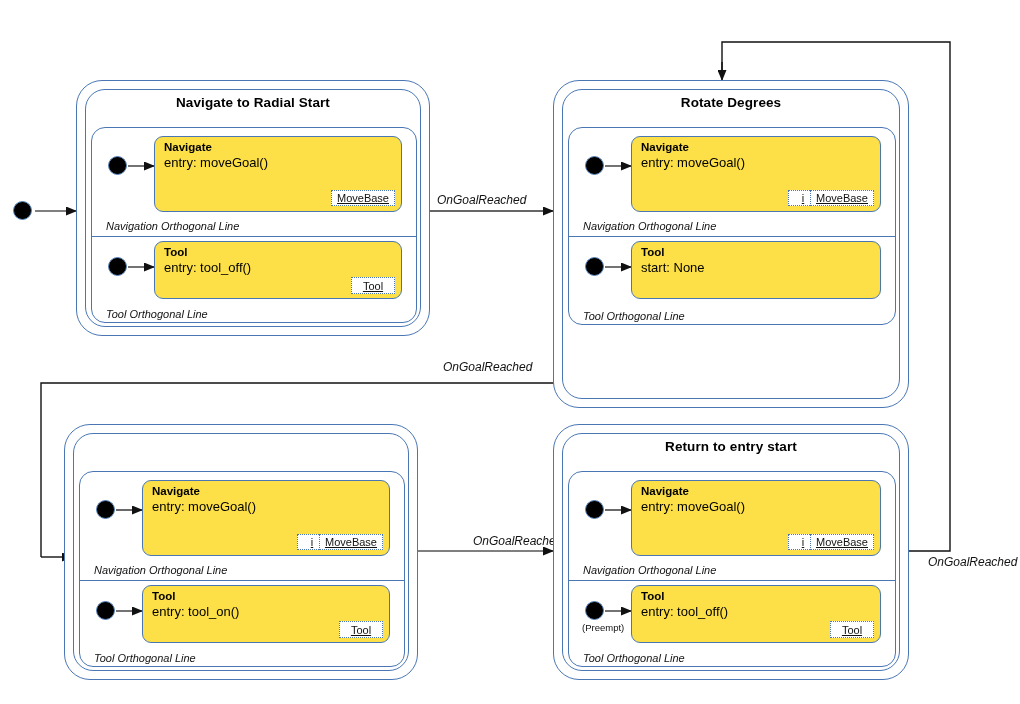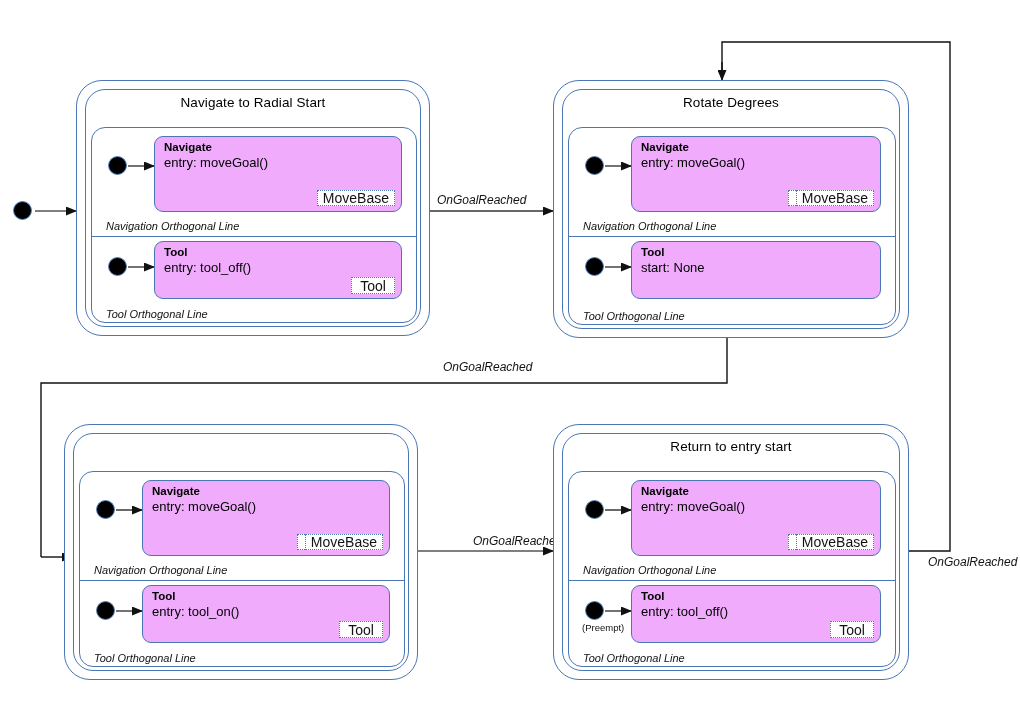--- a/index.html
+++ b/index.html
@@ -7,40 +7,40 @@
        font-family:"Liberation Sans","DejaVu Sans",sans-serif;color:#000;}
   #canvas{position:absolute;left:0;top:0;width:1020px;height:704px;}
   svg.edges{position:absolute;left:0;top:0;width:1020px;height:704px;pointer-events:none;}
 
   
   .state{position:absolute;box-sizing:border-box;
          border:1.3px solid #4a77b4;border-radius:26px;background:#fff;}
   .state .inner-shell{position:absolute;left:8px;top:8px;right:8px;bottom:8px;
          box-sizing:border-box;border:1.3px solid #4a77b4;border-radius:20px;}
   .state-title{position:absolute;left:0;right:0;top:14px;text-align:center;
-         font-size:13.5px;font-weight:normal;letter-spacing:.1px;}
+         font-size:13.5px;font-weight:bold;letter-spacing:.1px;}
 
   
   .regions{position:absolute;box-sizing:border-box;
          border:1.3px solid #4a77b4;border-radius:14px;background:#fff;overflow:hidden;}
   .region{position:absolute;left:0;right:0;box-sizing:border-box;}
   .region.lower{border-top:1.6px solid #4a77b4;}
   .region-label{position:absolute;left:14px;bottom:4px;font-size:11px;
          font-style:italic;color:#111;white-space:nowrap;}
 
   
   .sbox{position:absolute;box-sizing:border-box;
-        border:1.2px solid #4a77b4;border-radius:9px;background:#f0abfc;padding-left:48px;}
+        border:1.2px solid #4a77b4;border-radius:9px;background:#fde047;padding-left:48px;}
   .sbox .sname{position:absolute;left:9px;top:4px;font-size:11.5px;font-weight:bold;}
   .sbox .sentry{position:absolute;left:9px;top:18px;font-size:13px;font-weight:normal;}
 
   
   .badge{position:absolute;box-sizing:border-box;border:1.4px dotted #4a77b4;
-         background:#fff;font-size:14px;color:#111;
-         display:flex;align-items:center;justify-content:center;white-space:nowrap;}
+         background:#fff;font-size:11px;color:#111;
+         display:flex;align-items:center;justify-content:center;white-space:nowrap;text-decoration:underline;}
 
   
   .init{position:absolute;width:19px;height:19px;border-radius:50%;
         background:#000;border:1.2px solid #5a86bd;box-sizing:border-box;}
   .init-label{position:absolute;font-size:9.5px;color:#111;white-space:nowrap;}
 
   
   .tlabel{position:absolute;font-size:12px;font-style:italic;color:#111;
           white-space:nowrap;}
 </style>
@@ -113,21 +113,21 @@
         <div class="sbox" style="left:62px;top:4px;width:248px;height:58px;">
           <div class="sname">Tool</div>
           <div class="sentry">entry: tool_off()</div>
           <div class="badge" style="right:6px;bottom:4px;height:17px;width:44px;">Tool</div>
         </div>
         <div class="region-label">Tool Orthogonal Line</div>
       </div>
     </div>
   </div>
 
-  <div class="state" style="left:553px;top:80px;width:356px;height:258px;">
+  <div class="state" style="left:553px;top:80px;width:356px;height:328px;">
     <div class="inner-shell"></div>
     <div class="state-title">Rotate Degrees</div>
 
     <div class="regions" style="left:14px;top:46px;width:328px;height:198px;">
 
       <div class="region" style="top:0;height:108px;">
         <div class="init" style="left:16px;top:28px;"></div>
         <svg width="30" height="12" style="position:absolute;left:36px;top:32px;">
           <line x1="0" y1="6" x2="26" y2="6" stroke="#444" stroke-width="1.6" marker-end="url(#arw)"></line>
         </svg>

